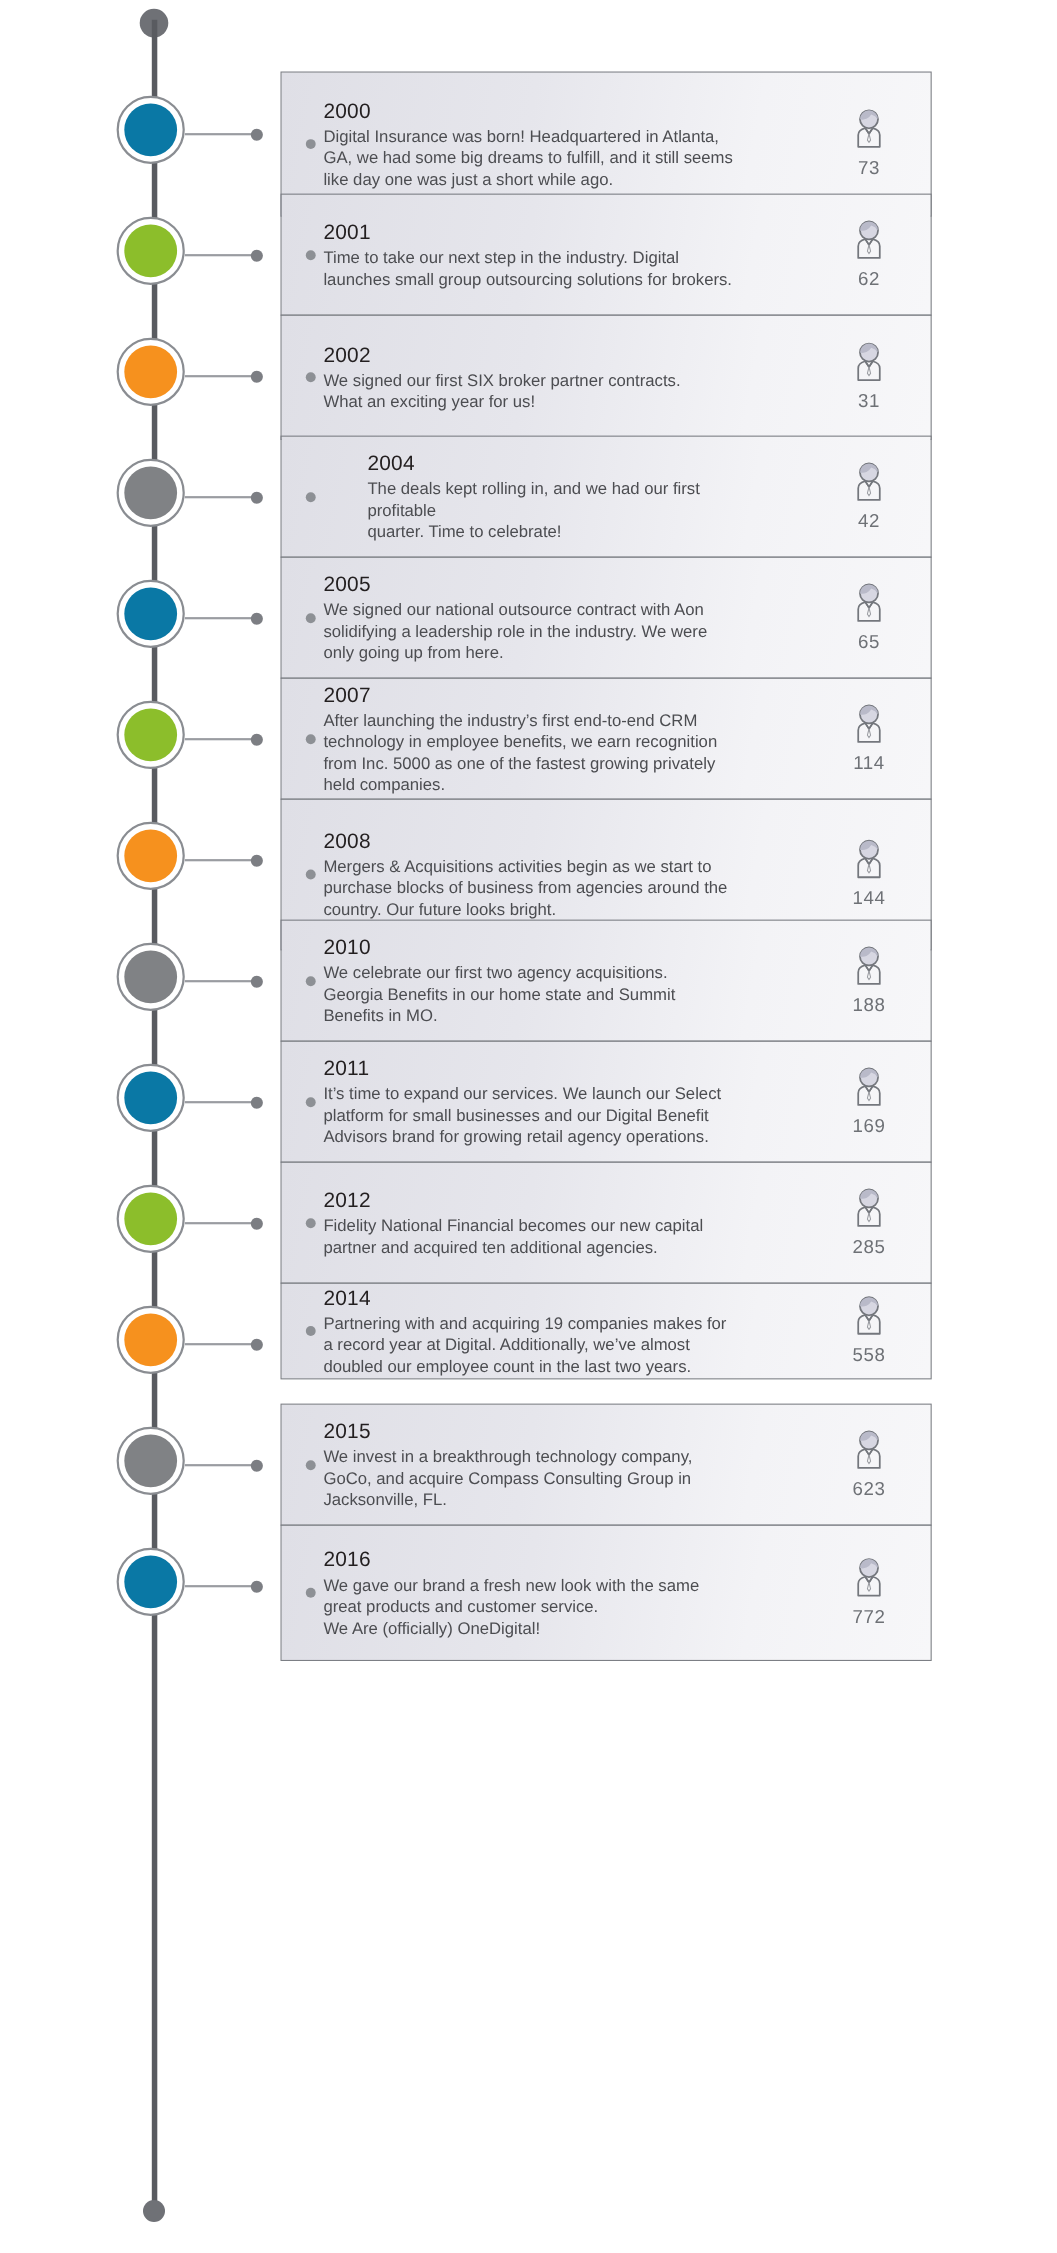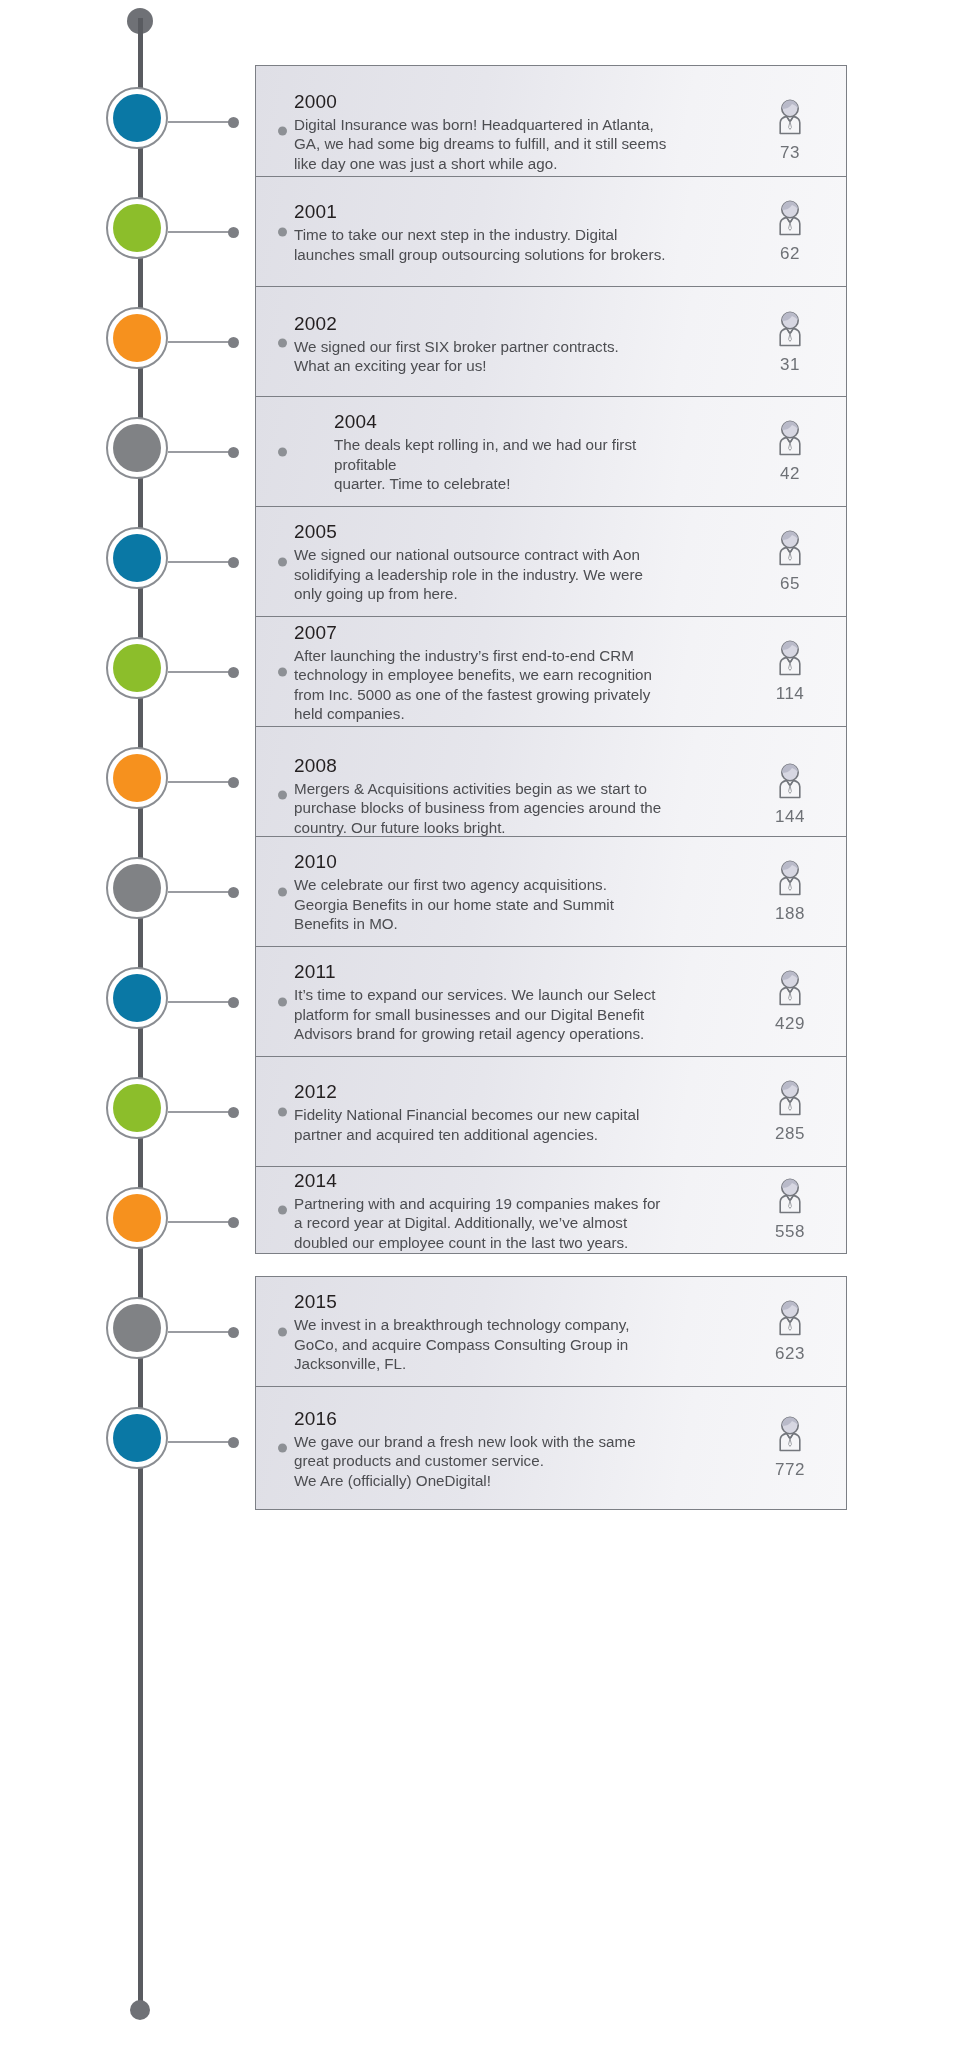--- a/index.html
+++ b/index.html
@@ -401,21 +401,21 @@
 Advisors brand for growing retail agency operations.</div>
         </div>
         <div class="card-stat">
           <svg class="stat-icon" viewBox="0 0 44 44">
             <circle cx="22" cy="11.5" r="8.2" fill="#d7d7e2" stroke="#74777d" stroke-width="1.6"></circle>
             <path d="M13.8 11.5 a8.2 8.2 0 0 1 16.4 0 a12 12 0 0 0 -6.2 -4.4 a9 9 0 0 1 -10.2 4.4 z" fill="#b9bac9"></path>
             <path d="M12.2 36.5 V25.8 c0-3.4 3.1-5.6 6.4-6.4 l3.4 5.2 l3.4-5.2 c3.3 0.8 6.4 3 6.4 6.4 V36.5 z" fill="none" stroke="#74777d" stroke-width="1.6" stroke-linejoin="round"></path>
             <path d="M18.6 19.4 L22 24.6 L25.4 19.4" fill="none" stroke="#74777d" stroke-width="1.4"></path>
             <path d="M22 24.6 L20.6 30.4 L22 32.4 L23.4 30.4 Z" fill="#ffffff" stroke="#9a9ca2" stroke-width="1"></path>
           </svg>
-          <div class="stat-value">429</div>
+          <div class="stat-value">169</div>
         </div>
       </div>
       <div class="card" style="top: 1056px; height: 111px;">
         <div class="card-bullet"></div>
         <div class="card-body">
           <div class="card-year">2012</div>
           <div class="card-text">Fidelity National Financial becomes our new capital
 partner and acquired ten additional agencies.</div>
         </div>
         <div class="card-stat">

